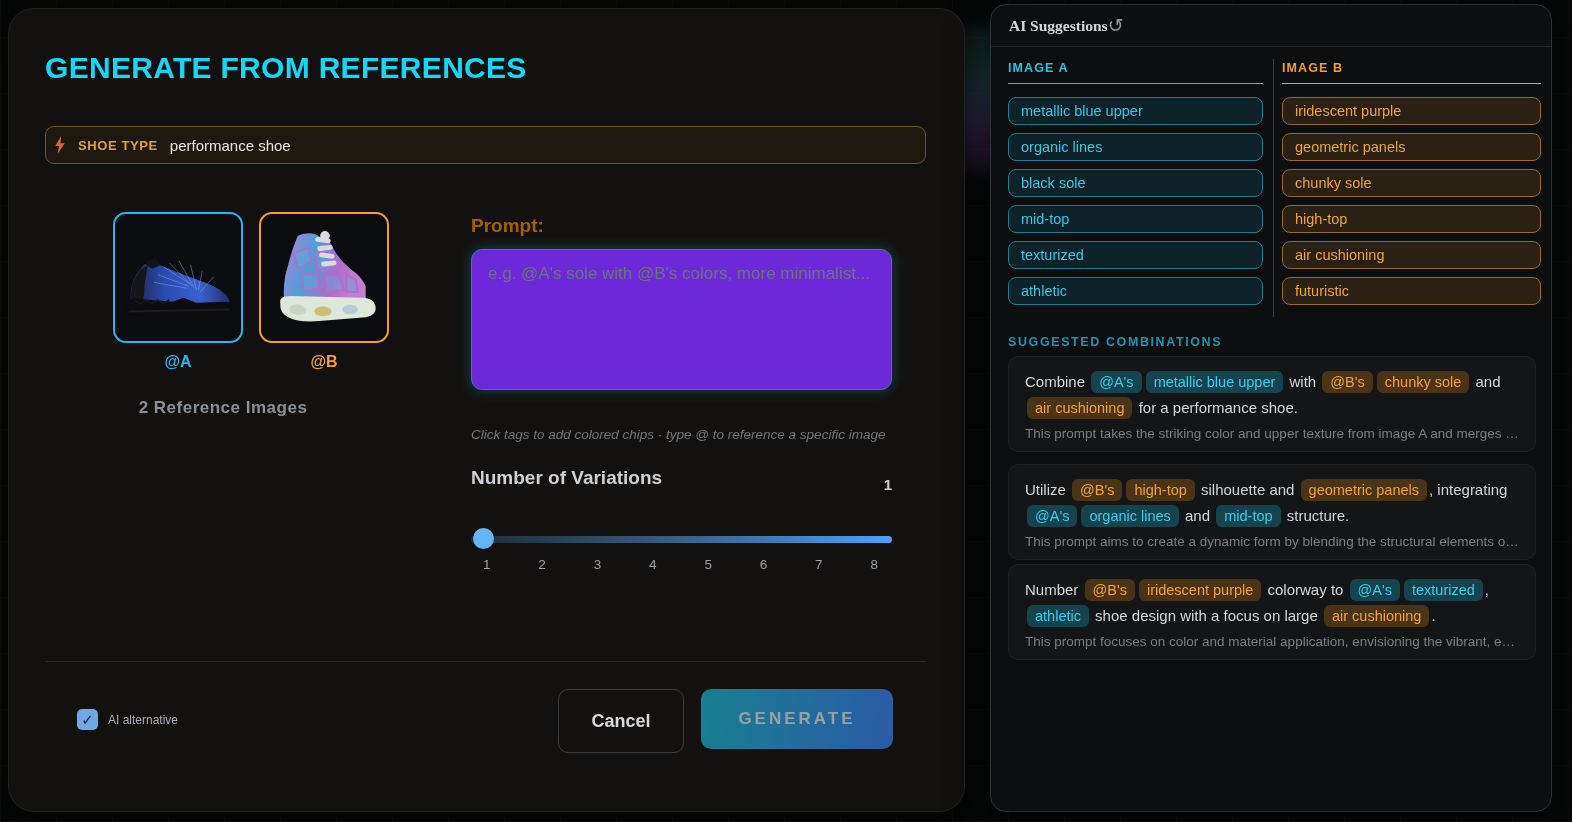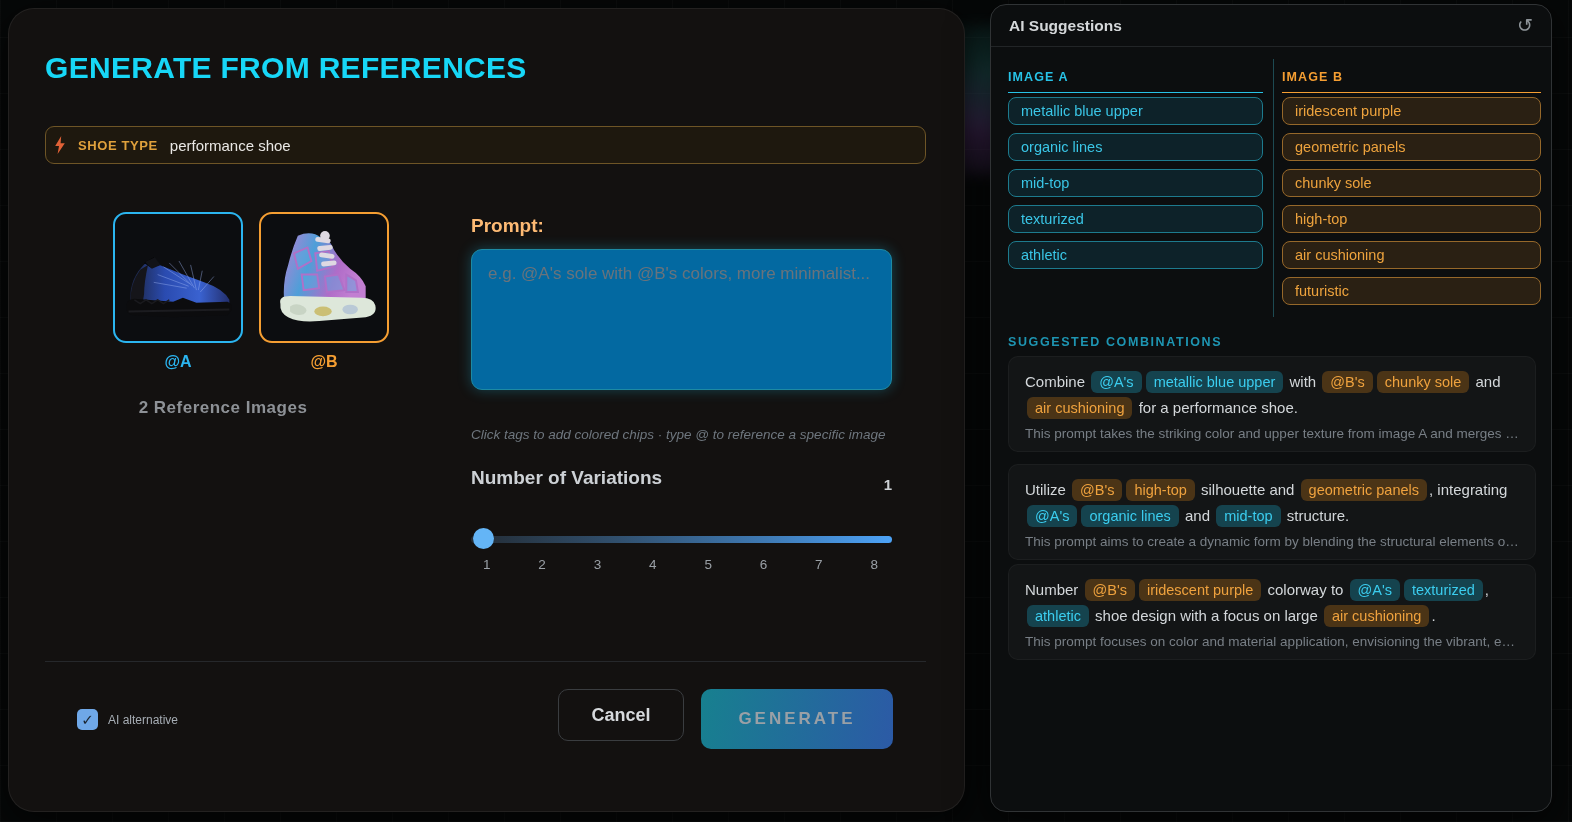--- a/index.html
+++ b/index.html
@@ -37,23 +37,23 @@
   .thumb svg { width:100%; height:100%; display:block; }
   .thumb-a { left:104px; top:203px; border-color:#2bb5f0; }
   .thumb-b { left:250px; top:203px; border-color:#f59e32; }
   .ref-label { position:absolute; top:344px; width:130px; text-align:center;
     font-size:16px; font-weight:800; }
   .ref-label-a { left:104px; color:#2bb5f0; }
   .ref-label-b { left:250px; color:#f59e32; }
   .ref-count { position:absolute; left:64px; top:389px; width:300px; text-align:center;
     font-size:17px; font-weight:700; color:#8d9196; letter-spacing:0.5px; }
 
-  .prompt-label { position:absolute; left:462px; top:206px; font-size:19px; font-weight:800; color:#fdba74; }
+  .prompt-label { position:absolute; left:462px; top:206px; font-size:19px; font-weight:800; color:#a16207; }
   .prompt-box { position:absolute; left:462px; top:240px; width:421px; height:141px;
-    background:#0369a1; border:1px solid #1d8aa3; border-radius:11px;
+    background:#6d28d9; border:1px solid #1d8aa3; border-radius:11px;
     box-shadow:0 0 14px rgba(32,180,215,0.33); color:#dfe3e6; font-size:17px;
     font-family:"Liberation Sans","DejaVu Sans",sans-serif;
     padding:14px 16px; resize:none; outline:none; }
   .prompt-box::placeholder { color:#69737c; }
   .prompt-hint { position:absolute; left:462px; top:418px; font-style:italic;
     font-size:13.5px; color:#6e767e; }
 
   .var-label { position:absolute; left:462px; top:458px; font-size:19px; font-weight:700; color:#cdd1d5; }
   .var-value { position:absolute; left:462px; top:467px; width:421px; text-align:right;
     font-size:15px; font-weight:800; color:#cdd1d5; }
@@ -65,40 +65,40 @@
   .slider-ticks { position:absolute; left:462px; top:548px; width:421px; display:flex;
     justify-content:space-between; padding:0 14px 0 12px; }
   .slider-ticks span { font-size:13.5px; color:#9aa0a6; }
 
   .footer-divider { position:absolute; left:36px; top:652px; width:881px; height:1px; background:#26282b; }
   .checkbox-row { position:absolute; left:68px; top:700px; display:flex; align-items:center; gap:10px; }
   .checkbox { width:21px; height:21px; border-radius:5px; background:#6fa8e8;
     display:flex; align-items:center; justify-content:center; cursor:pointer; }
   .checkbox .mark { color:#1b2530; font-size:15px; font-weight:800; line-height:1; }
   .checkbox-label { font-size:12px; color:#a6adb4; }
-  .btn-cancel { position:absolute; left:549px; top:680px; width:126px; height:52px;
+  .btn-cancel { position:absolute; left:549px; top:680px; width:126px; height:64px;
     background:transparent; border:1px solid #3a3d40; border-radius:10px;
     color:#d7dadd; font-size:18px; font-weight:700; cursor:pointer;
     font-family:"Liberation Sans","DejaVu Sans",sans-serif; }
   .btn-generate { position:absolute; left:692px; top:680px; width:192px; height:60px;
     background:linear-gradient(100deg,#17808f 0%, #2c5aa6 100%); border:none; border-radius:10px;
     color:#9aa0a6; font-size:17px; font-weight:800; letter-spacing:3px; cursor:pointer;
     font-family:"Liberation Sans","DejaVu Sans",sans-serif; }
 
   
   .panel { position:absolute; left:990px; top:4px; width:562px; height:808px;
     background:#0c0e0f; border:1px solid #303335; border-radius:16px;
     box-shadow:0 10px 40px rgba(0,0,0,0.7); }
   .panel-header { position:absolute; left:0; top:0; width:100%; height:42px;
     border-bottom:1px solid #222527; display:flex; align-items:center;
-    justify-content:space-between; padding:0 18px; }
+    padding:0 18px;font-family:Liberation Serif, serif; }
   .panel-title { font-size:15.5px; font-weight:800; color:#d5d8da; }
   .refresh-icon { font-size:19px; color:#8d9398; cursor:pointer; line-height:1; }
 
-  .col-header { position:absolute; top:65px; font-size:12.5px; font-weight:800;
+  .col-header { position:absolute; top:56px; font-size:12.5px; font-weight:800;
     letter-spacing:1.1px; padding-bottom:8px; }
   .col-a-header { left:17px; width:255px; color:#27c2e6; border-bottom:1px solid #27c2e6; }
   .col-b-header { left:291px; width:259px; color:#f59e32; border-bottom:1px solid #f59e32; }
   .col-divider { position:absolute; left:282px; top:54px; width:1px; height:258px; background:#1d4a52; }
 
   .tags { position:absolute; top:92px; display:flex; flex-direction:column; gap:8px; }
   .tags-a { left:17px; width:255px; }
   .tags-b { left:291px; width:259px; }
   .tag { height:28px; border-radius:8px; display:flex; align-items:center; padding:0 12px;
     font-size:14.5px; cursor:pointer; }
@@ -241,20 +241,21 @@
       <span class="refresh-icon">↺</span>
     </div>
 
     <div class="col-header col-a-header">IMAGE A</div>
     <div class="col-header col-b-header">IMAGE B</div>
     <div class="col-divider"></div>
 
     <div class="tags tags-a">
       <div class="tag tag-a">metallic blue upper</div>
       <div class="tag tag-a">organic lines</div>
+      <div class="tag tag-a">black sole</div>
       <div class="tag tag-a">mid-top</div>
       <div class="tag tag-a">texturized</div>
       <div class="tag tag-a">athletic</div>
     </div>
     <div class="tags tags-b">
       <div class="tag tag-b">iridescent purple</div>
       <div class="tag tag-b">geometric panels</div>
       <div class="tag tag-b">chunky sole</div>
       <div class="tag tag-b">high-top</div>
       <div class="tag tag-b">air cushioning</div>

